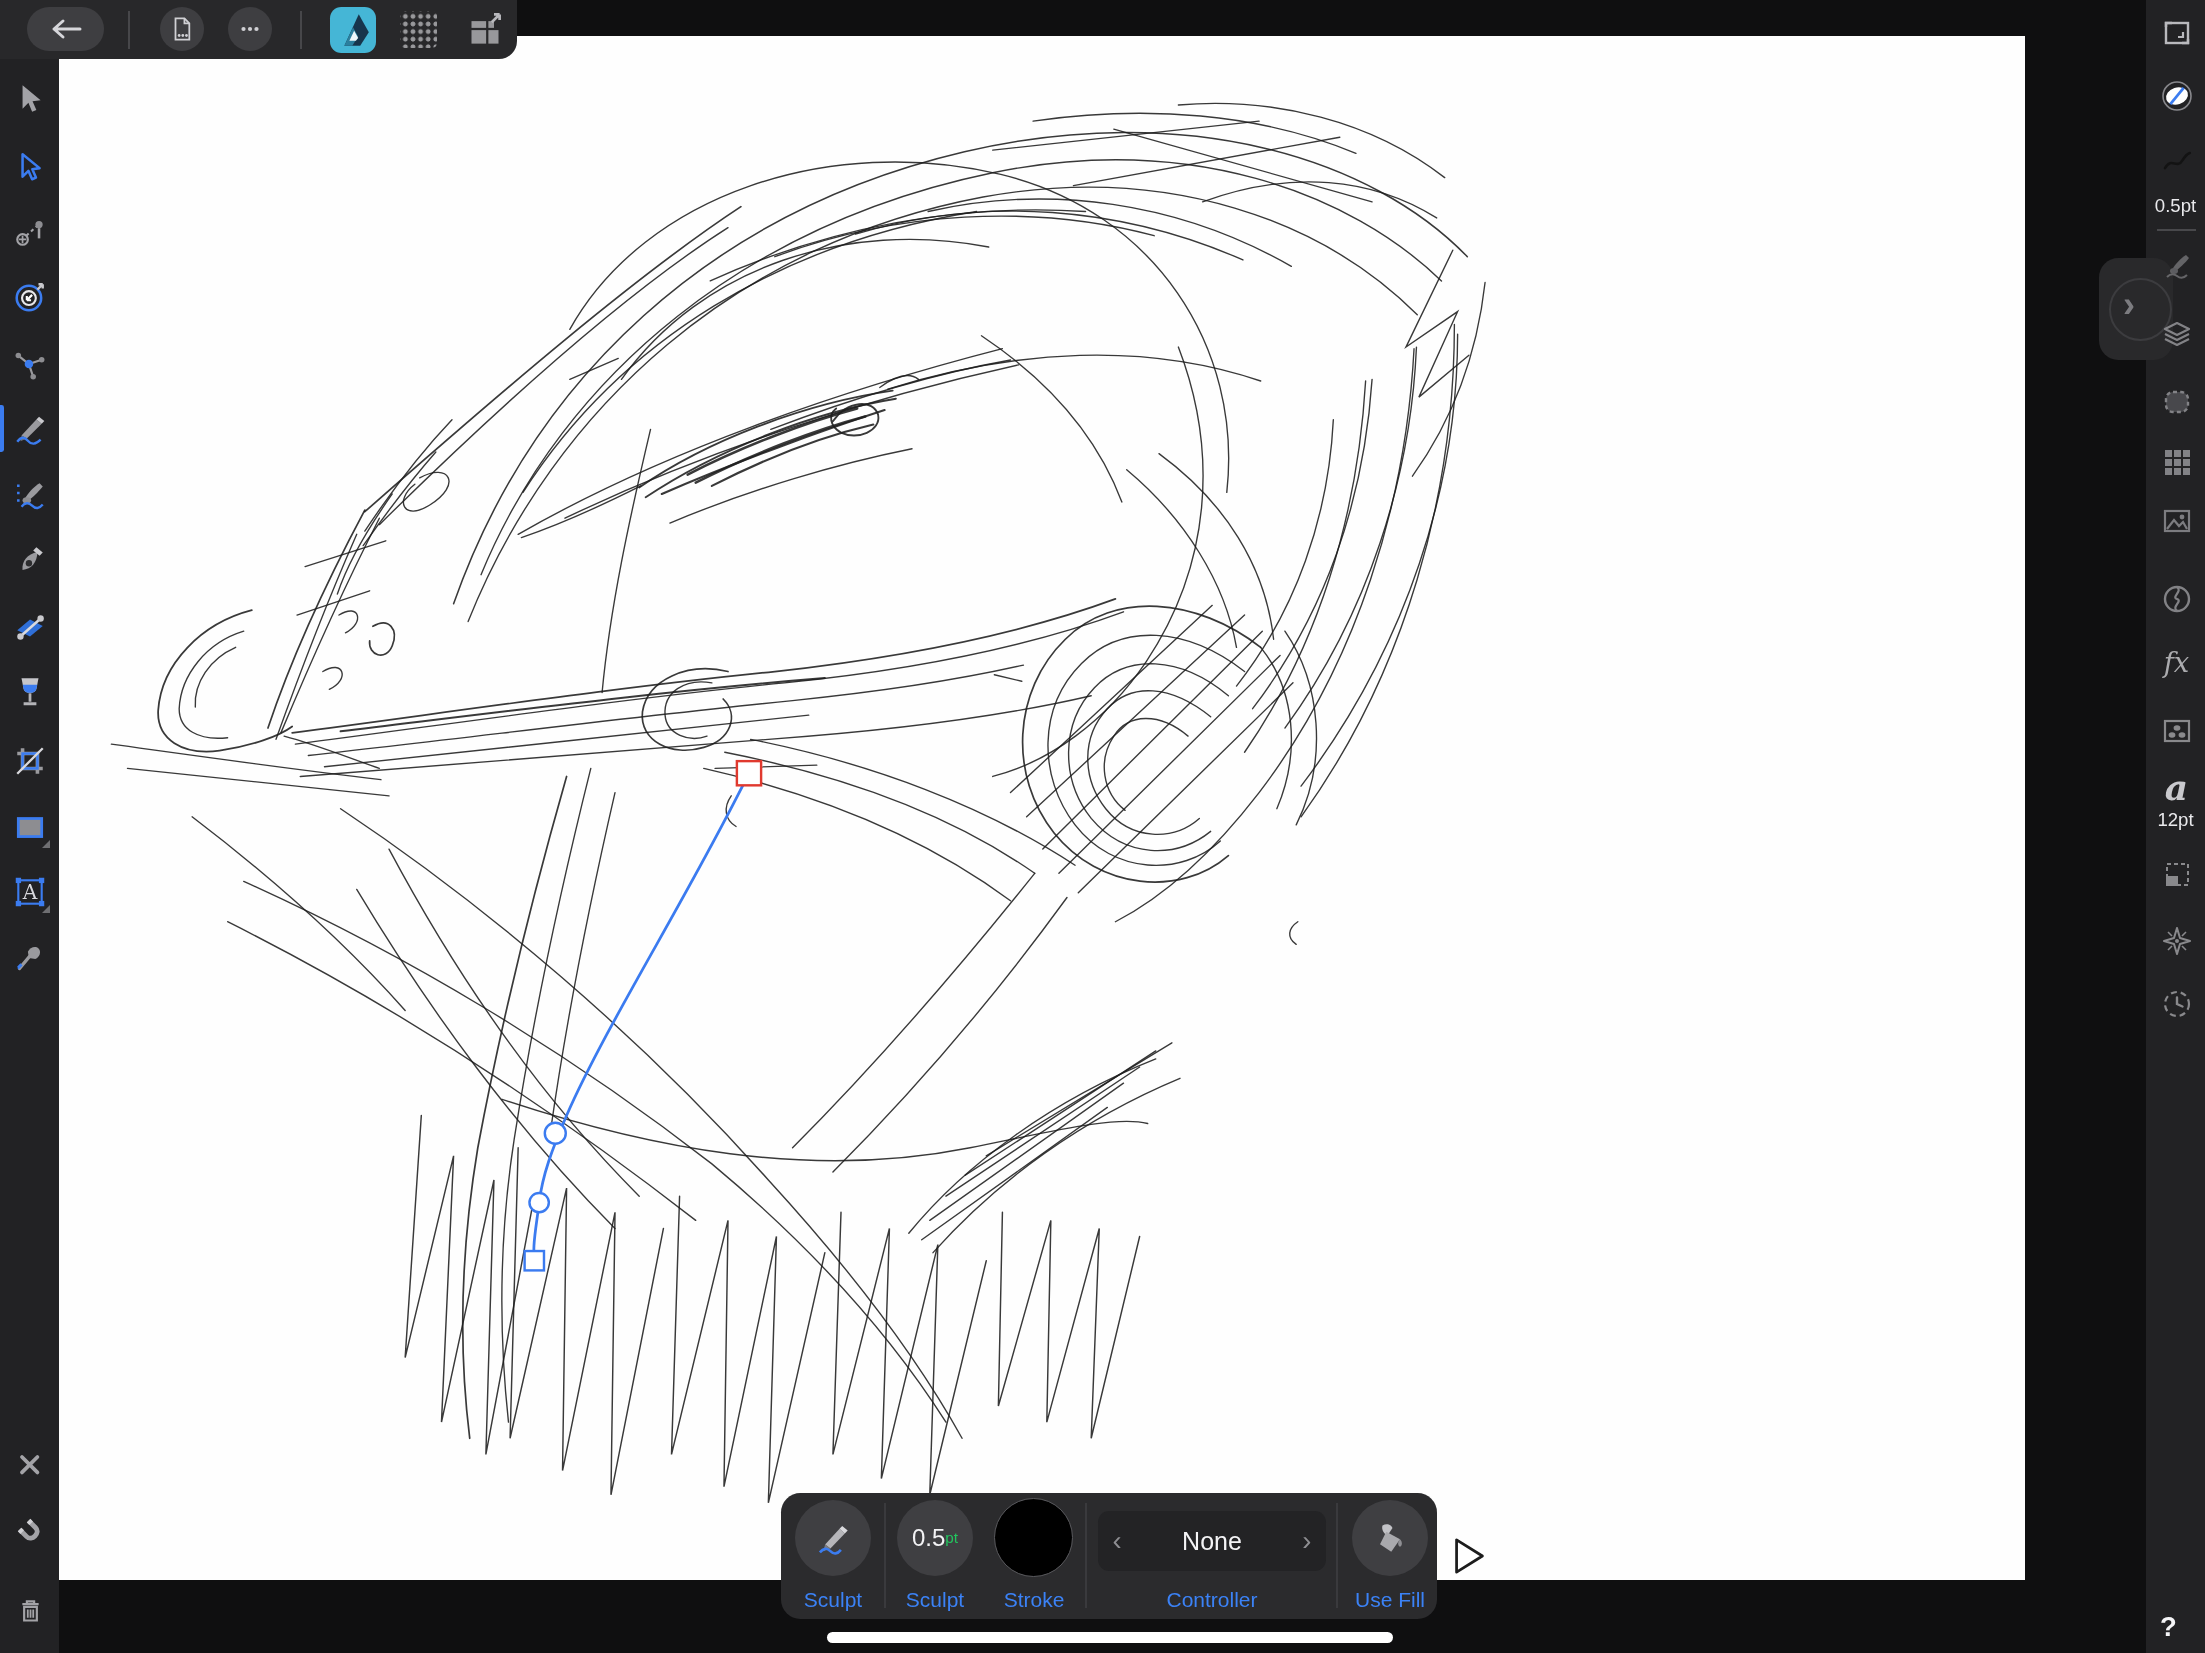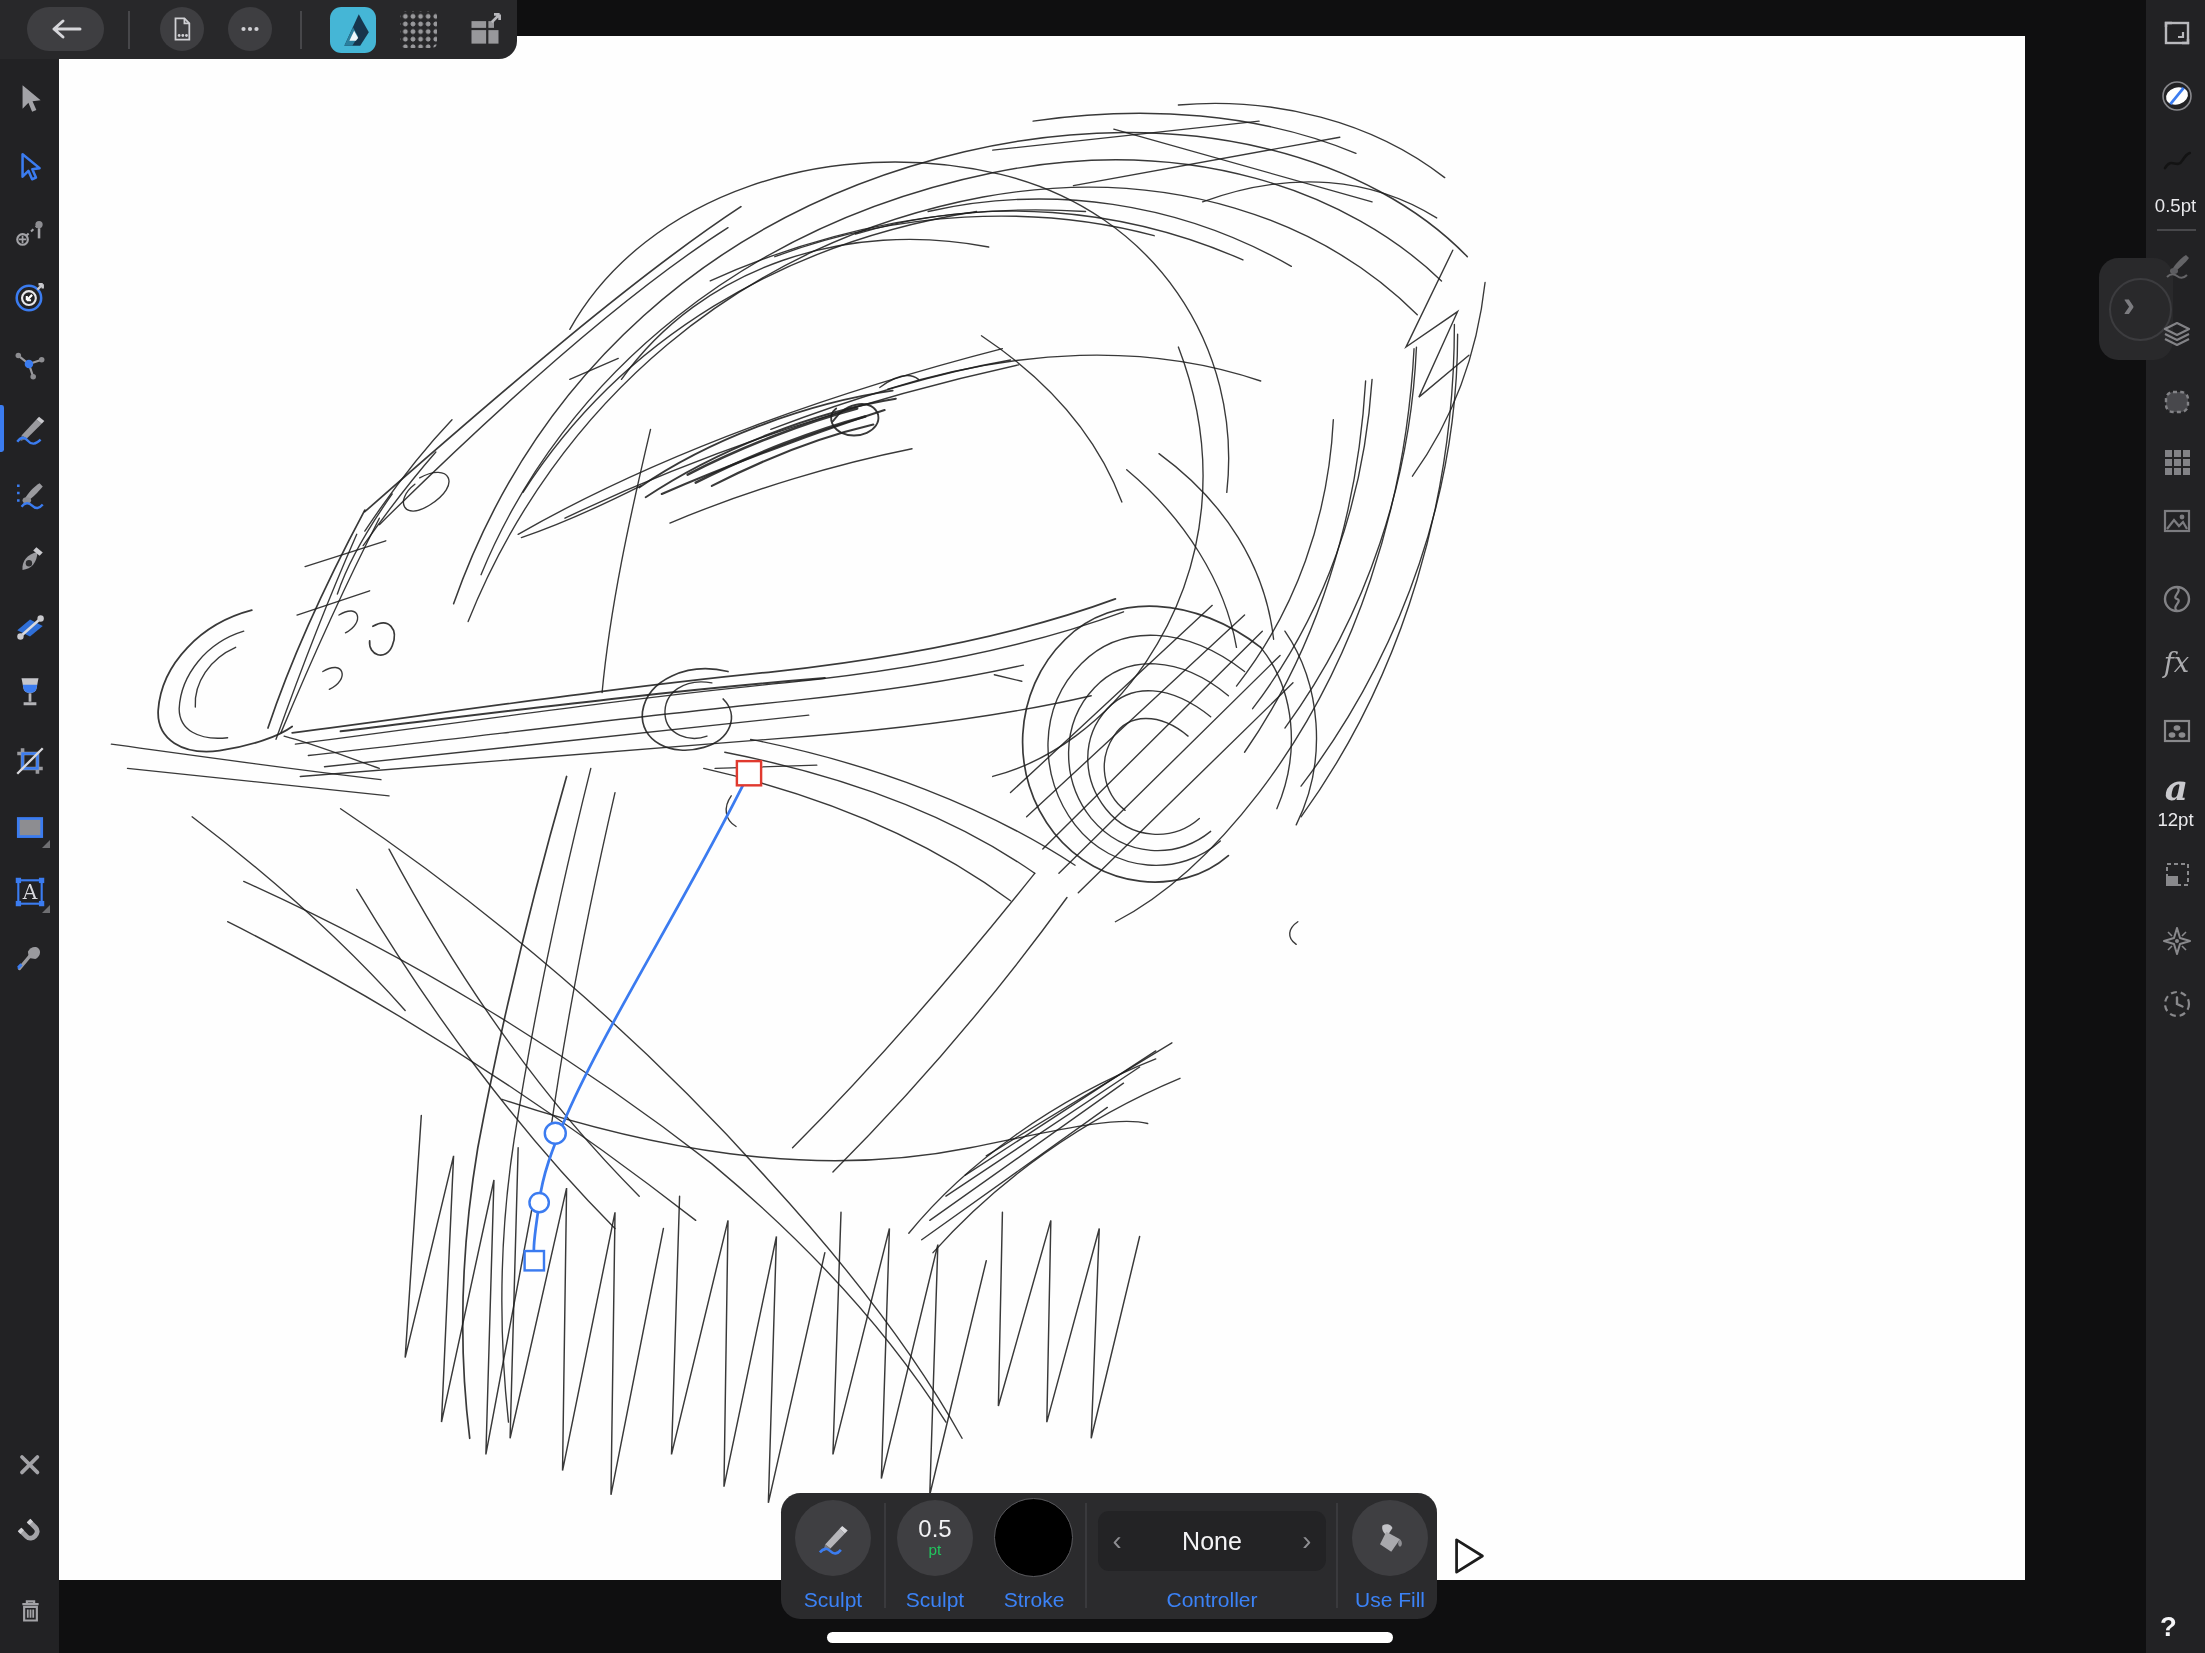--- a/index.html
+++ b/index.html
@@ -36,21 +36,21 @@
   .serif-glyph { font-family:"DejaVu Serif","Liberation Serif",serif; font-style:italic; color:#ababAE; }
 
   
   #panel-flyout-tab { left:2099px; top:258px; width:74px; height:102px; background:#29292b; border-radius:19.4px; z-index:3; }
   #panel-flyout-circle { left:2109px; top:278px; width:63px; height:63px; border:2.4px solid #3c3c3f; border-radius:50%; z-index:4; }
   #panel-flyout-chevron { left:2123px; top:284px; z-index:5; color:#7c7c80; font-size:36px; font-weight:bold; }
 
   
   #context-bar { left:781px; top:1493px; width:656px; height:126px; background:#2b2b2d; border-radius:19.4px; z-index:6; }
   .cb-circle { position:absolute; top:6.5px; width:76px; height:76px; border-radius:50%; background:#3f3f42;
-    display:flex; flex-direction:column; align-items:center; justify-content:center; }
+    display:flex; align-items:center; justify-content:center; }
   .cb-label { position:absolute; top:95px; color:#3b82f6; font-size:21px; text-align:center; transform:translateX(-50%); white-space:nowrap; }
   .cb-div { position:absolute; top:9.7px; width:1.6px; height:105px; background:#3a3a3d; }
   #controller-seg { position:absolute; left:317px; top:18px; width:228px; height:60px; background:#232325; border-radius:11.3px;
     display:flex; align-items:center; justify-content:space-between; padding:0 14.5px; }
   #controller-value { color:#f4f4f6; font-size:25px; }
   .seg-chevron { color:#8e8e92; font-size:27.4px; }
   #width-value { color:#f2f2f4; font-size:24px; line-height:24px; }
   #width-unit { color:#22c55e; font-size:15.3px; line-height:18px; }
 
   #home-indicator { left:827px; top:1632px; width:566px; height:10.5px; border-radius:5.7px; background:#ffffff; z-index:7; }

